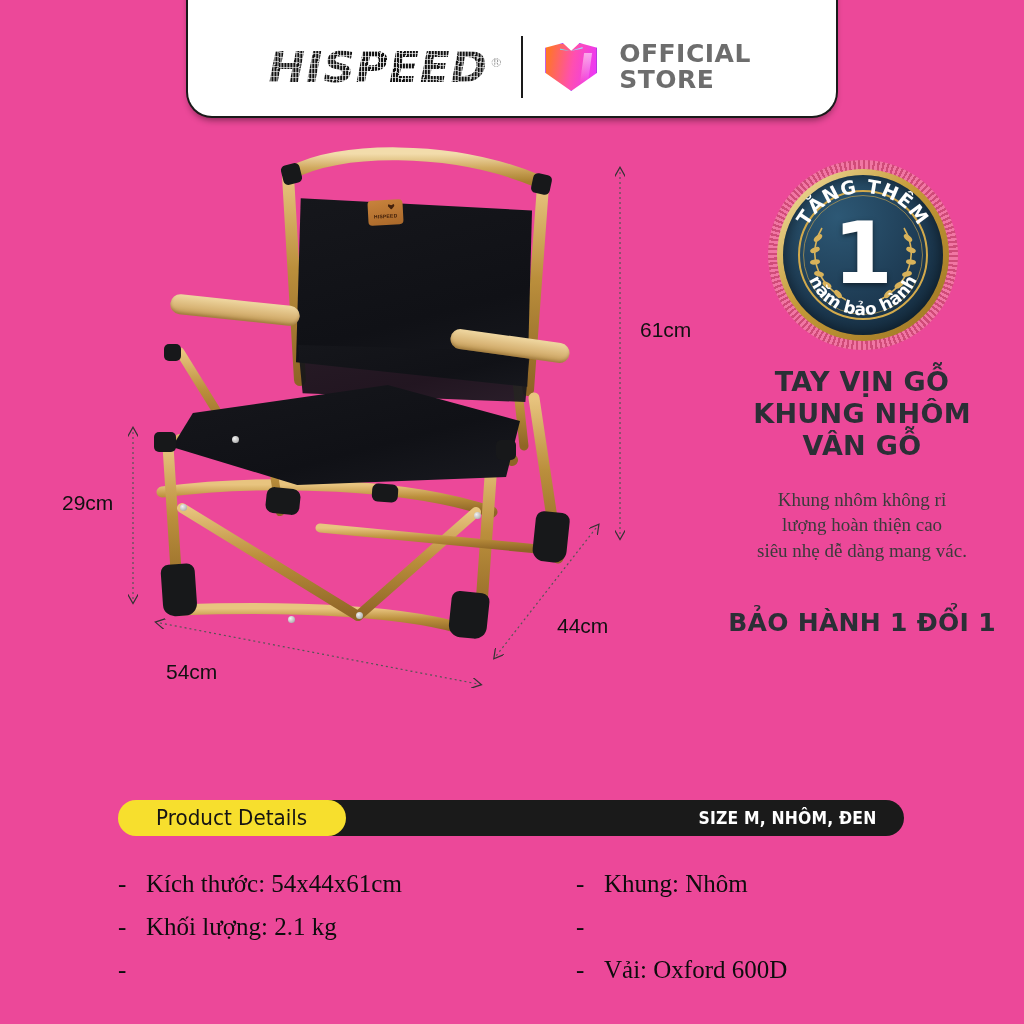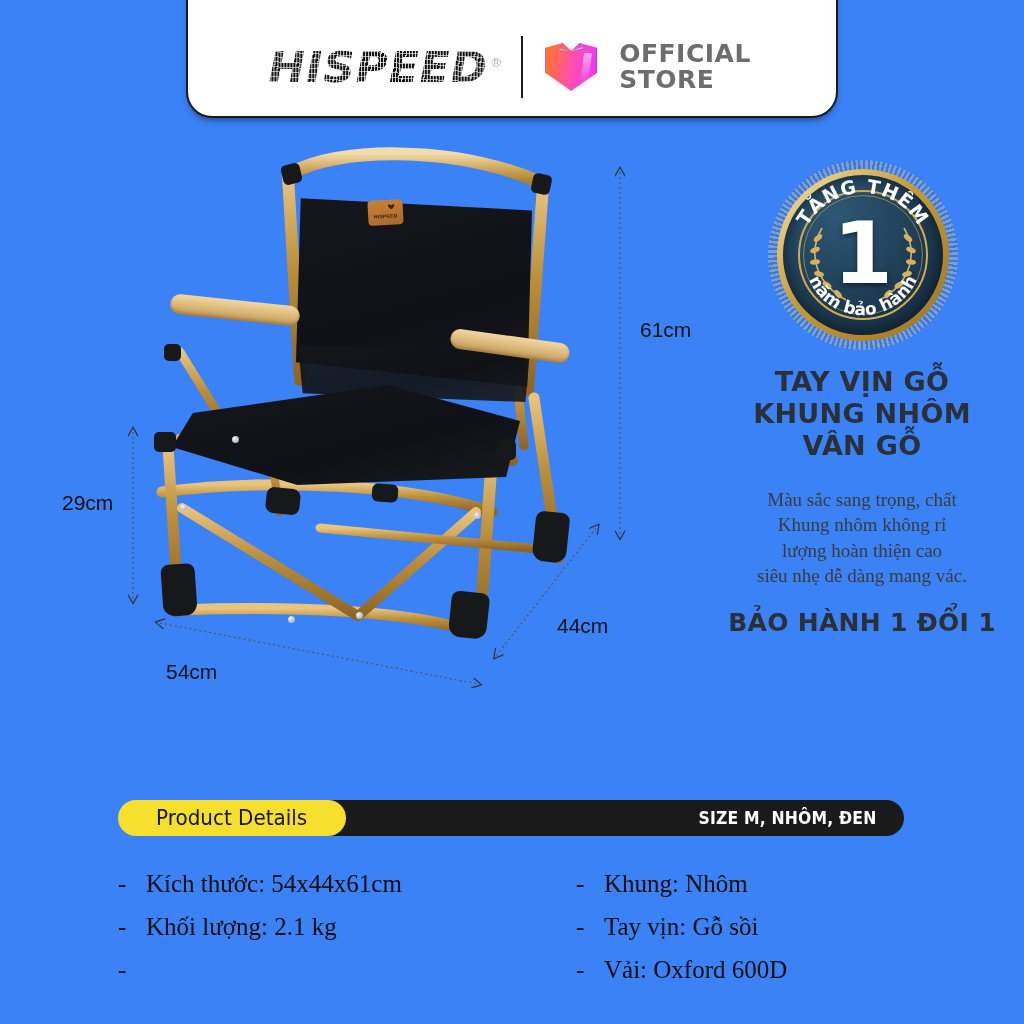--- a/index.html
+++ b/index.html
@@ -2,21 +2,21 @@
 <html><head>
 <meta charset="utf-8">
 <style>
   * { box-sizing: border-box; margin: 0; padding: 0; }
   html, body {
     width: 1024px; height: 1024px;
     background: #ffffff;
     font-family: "Liberation Sans", sans-serif;
     overflow: hidden;
   }
-  #page { position: relative; width: 1024px; height: 1024px; background: #3b82f6; }
+  #page { position: relative; width: 1024px; height: 1024px; background: #ec4899; }
 
   
   .header-card {
     position: absolute; left: 186px; top: -26px;
     width: 652px; height: 144px;
     background: #ffffff;
     border: 2px solid #1a1a1a;
     border-top: none;
     border-radius: 0 0 26px 26px;
     box-shadow: 0 5px 7px -3px rgba(0,0,0,.45);
@@ -373,21 +373,20 @@
     </svg>
   </div>
 
   <div class="panel-title">
     <div>TAY VỊN GỖ</div>
     <div>KHUNG NHÔM</div>
     <div>VÂN GỖ</div>
   </div>
 
   <div class="panel-body">
-    <div>Màu sắc sang trọng, chất</div>
     <div>Khung nhôm không rỉ</div>
     <div>lượng hoàn thiện cao</div>
     <div>siêu nhẹ dễ dàng mang vác.</div>
   </div>
 
   <div class="panel-warranty">BẢO HÀNH 1 ĐỔI 1</div>
 
   <div class="banner">
     <div class="banner-black">
       <span>SIZE M, NHÔM, ĐEN</span>
@@ -411,21 +410,20 @@
         <span class="spec-dash">-</span>
       </div>
     </div>
     <div class="spec-col">
       <div class="spec-row">
         <span class="spec-dash">-</span>
         <span>Khung: Nhôm</span>
       </div>
       <div class="spec-row">
         <span class="spec-dash">-</span>
-        <span>Tay vịn: Gỗ sồi</span>
       </div>
       <div class="spec-row">
         <span class="spec-dash">-</span>
         <span>Vải: Oxford 600D</span>
       </div>
     </div>
   </div>
 
 </div>
 

